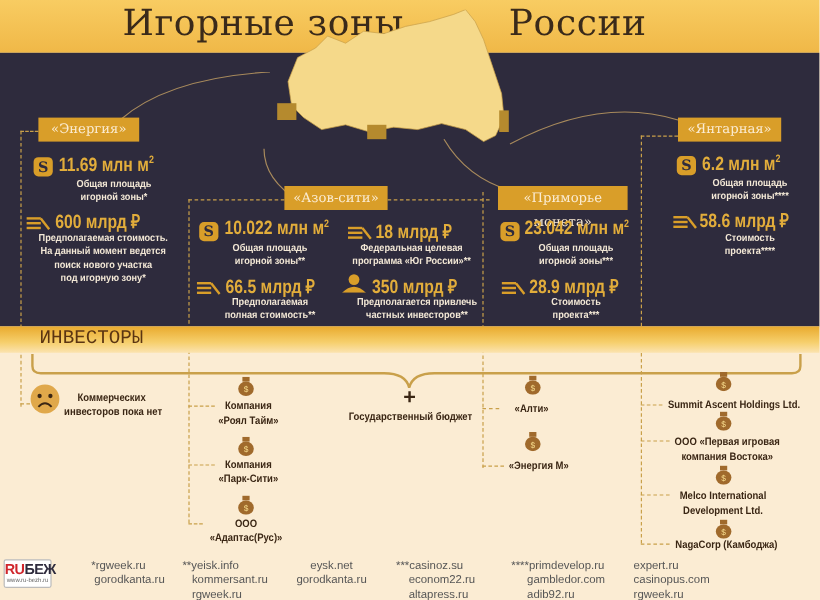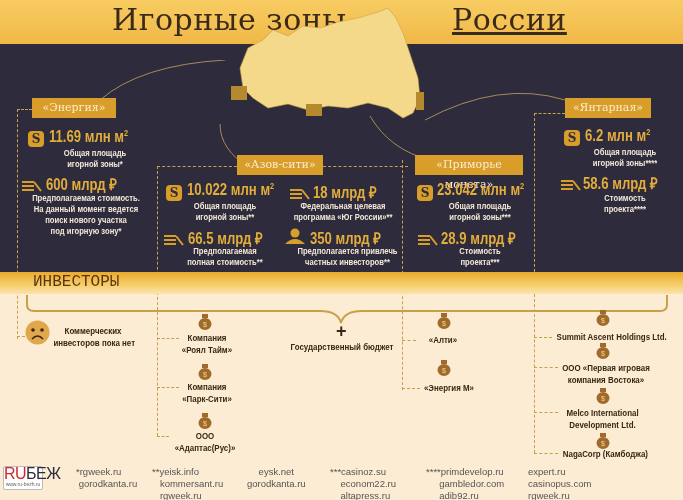--- a/index.html
+++ b/index.html
@@ -20,22 +20,22 @@
   .inv-bar { left: 0; top: 272px; width: 683px; height: 22px; background: linear-gradient(#e9aa2d, #f6cf6c 60%, #fbe3b0); }
   .inv-text { left: 33px; top: 272px; font-family: Liberation Mono, monospace; font-size: 16px; color: #5b3512; line-height: 20px; }
   .inv-name { color: #3a2614; font-size: 9px; font-weight: bold; text-align: center; line-height: 12px; transform: scaleX(0.88); white-space: nowrap; }
   .bag { width: 14px; height: 16px; }
   .src { color: #555; font-size: 9.5px; line-height: 12px; white-space: pre; }
 </style>
 </head>
 <body>
 
 <div class="abs title-bar"></div>
-<div class="abs title-text" style="left:112px;">Игорные зоны</div>
-<div class="abs title-text" style="left:452px;text-decoration:underline;">России</div>
+<div class="abs title-text" style="left:102px;">Игорные зоны</div>
+<div class="abs title-text" style="left:424px;">России</div>
 
 <div class="abs dark"></div>
 
 <svg class="abs" style="left:228px;top:8px;" width="220" height="120">
   <path d="M12,60 L20,40 L35,32 L45,22 L60,28 L75,18 L92,20 L110,14 L130,10 L150,4 L160,0 L168,10 L175,25 L180,40 L185,55 L190,70 L192,90 L185,105 L175,110 L160,100 L140,95 L120,100 L100,98 L80,102 L60,96 L40,100 L25,90 L15,80 Z" fill="#f5d98a" stroke="#c9a04a" stroke-width="0.6"></path>
   <rect x="3" y="78" width="16" height="14" fill="#b58a2e"></rect>
   <rect x="78" y="96" width="16" height="12" fill="#b58a2e"></rect>
   <rect x="188" y="84" width="8" height="18" fill="#b58a2e"></rect>
 </svg>
 
@@ -248,21 +248,21 @@
 </div>
 <svg class="abs bag" style="left:596px;top:433px;" viewBox="0 0 14 16">
     <ellipse cx="7" cy="10" rx="6.5" ry="6" fill="#a06a2c"></ellipse>
     <rect x="4" y="0" width="6" height="4" fill="#a06a2c"></rect>
     <text x="7" y="13" font-size="7" text-anchor="middle" fill="#f5d98a">$</text>
   </svg>
 <div class="abs dot-h" style="left:534px;top:453px;width:24px;"></div>
 <div class="abs inv-name" style="left:557px;top:448px;width:96px;">NagaCorp (Камбоджа)</div>
 
 <div class="abs" style="left:3px;top:466px;width:40px;height:24px;background:#fff;border:1px solid #bbb;border-radius:2px;text-align:center;">
-  <div style="font-size:16px;font-weight:normal;line-height:14px;letter-spacing:-0.5px;"><span style="color:#d0262c;">RU</span><span style="color:#2e2b3d;">БЕЖ</span></div>
+  <div style="font-size:12px;font-weight:bold;line-height:14px;letter-spacing:-0.5px;"><span style="color:#d0262c;">RU</span><span style="color:#2e2b3d;">БЕЖ</span></div>
   <div style="font-size:5px;color:#666;line-height:7px;">www.ru-bezh.ru</div>
 </div>
 
 <div class="abs src" style="left:76px;top:466px;">*rgweek.ru
  gorodkanta.ru</div>
 <div class="abs src" style="left:152px;top:466px;">**yeisk.info
    kommersant.ru
    rgweek.ru</div>
 <div class="abs src" style="left:247px;top:466px;text-align:center;">eysk.net
 gorodkanta.ru</div>

